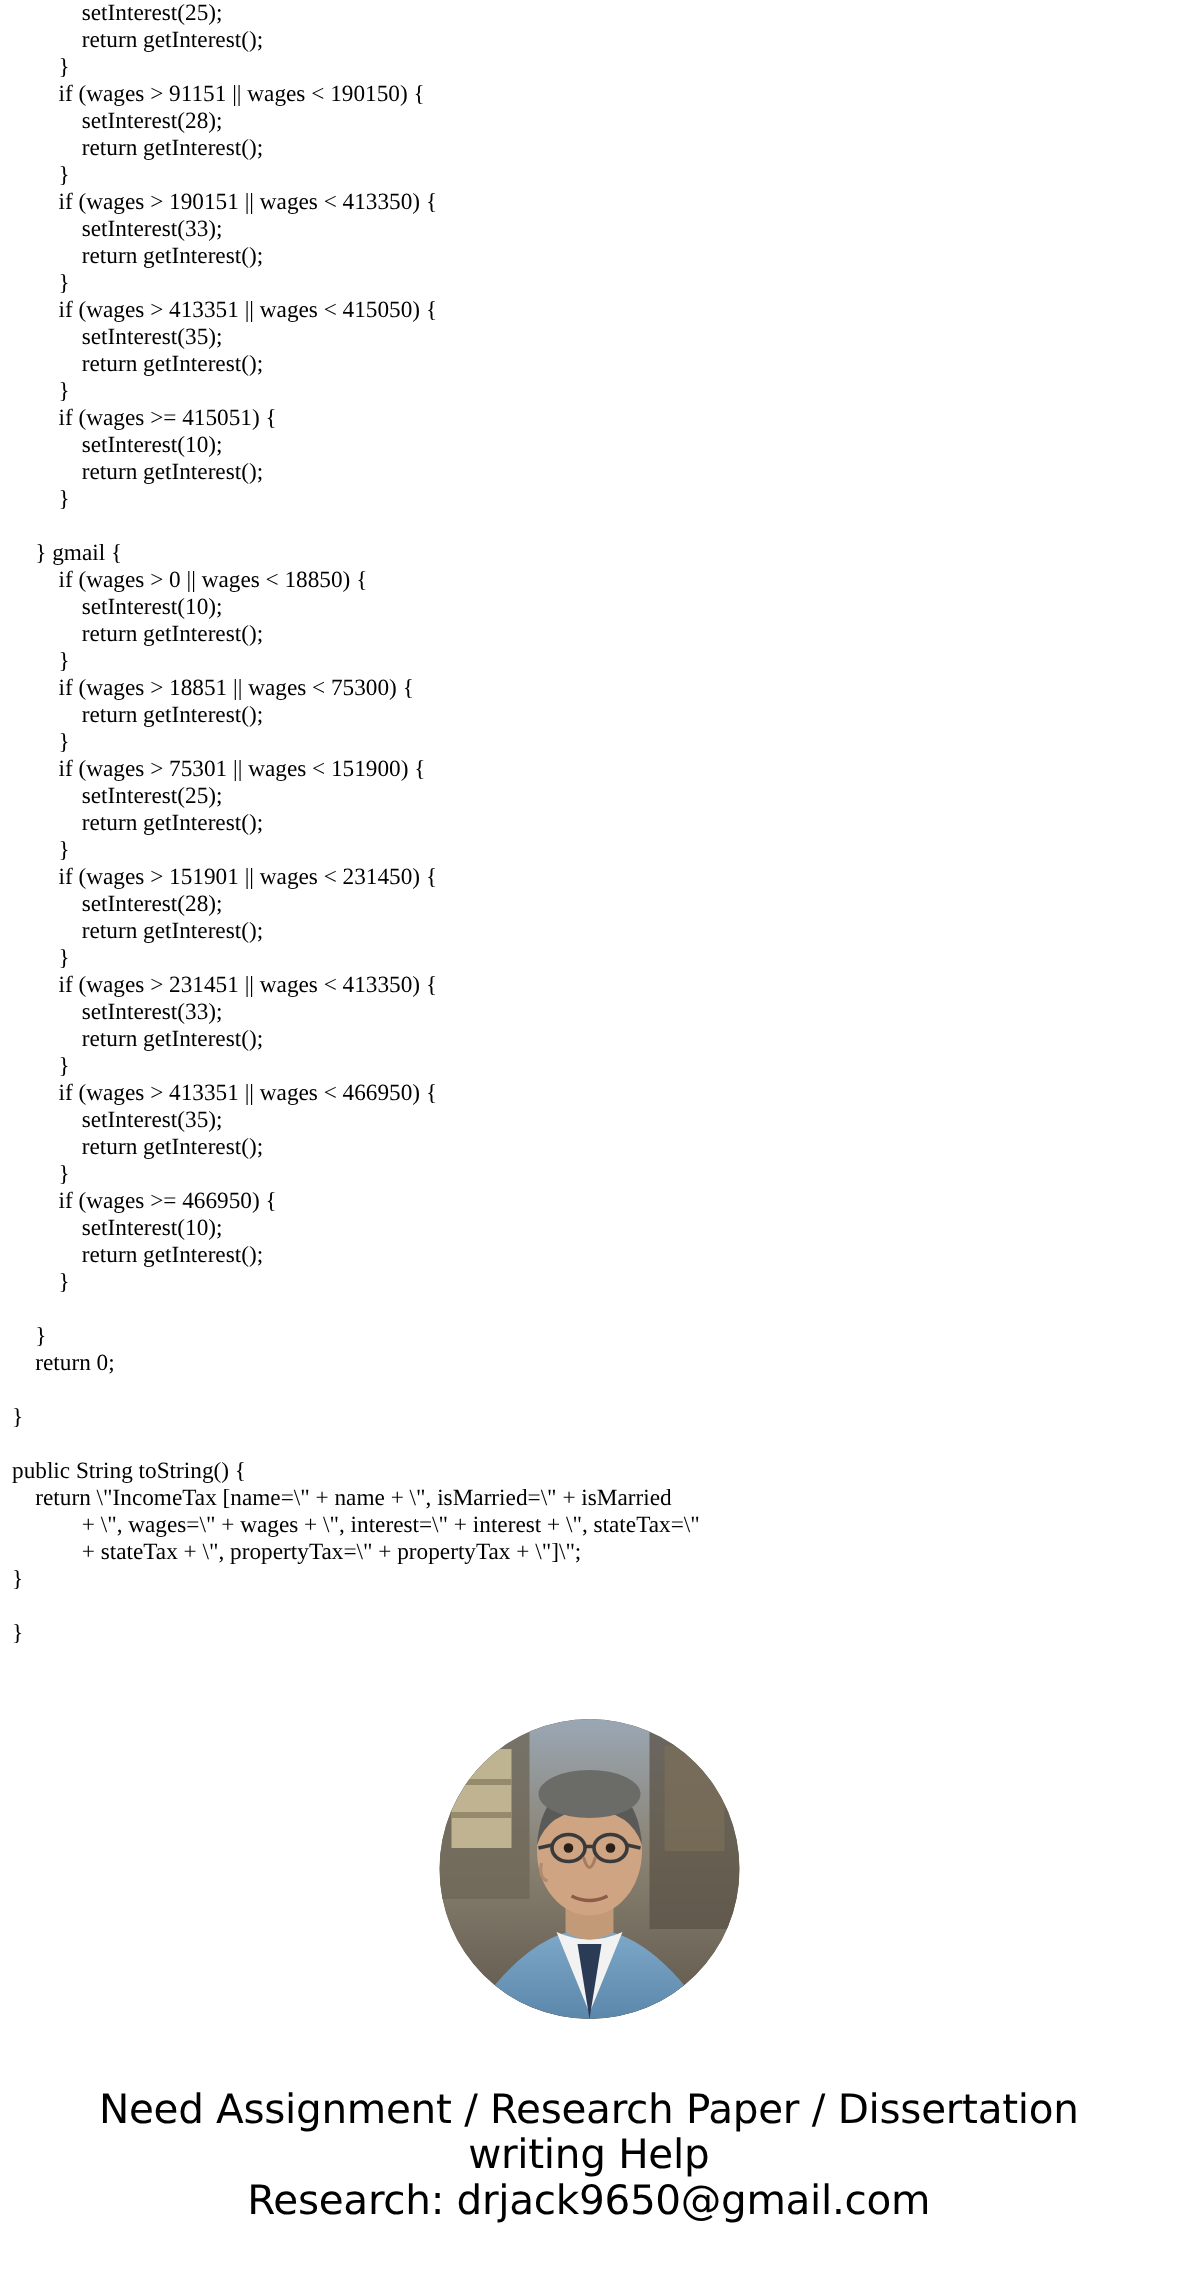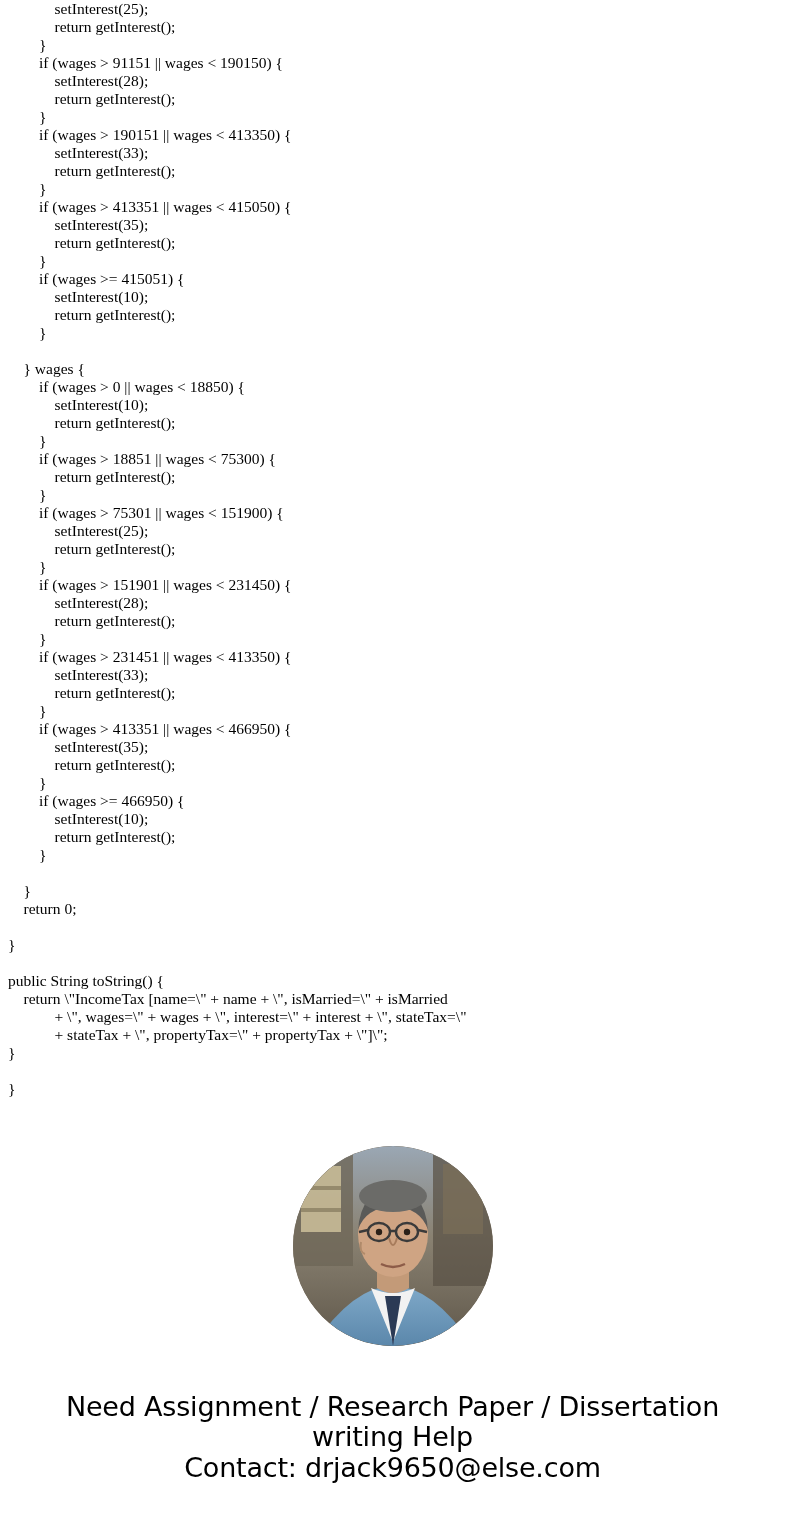--- a/index.html
+++ b/index.html
@@ -91,21 +91,21 @@
       <div class="code-line">        }</div>
       <div class="code-line">        if (wages &gt; 413351 || wages &lt; 415050) {</div>
       <div class="code-line">            setInterest(35);</div>
       <div class="code-line">            return getInterest();</div>
       <div class="code-line">        }</div>
       <div class="code-line">        if (wages &gt;= 415051) {</div>
       <div class="code-line">            setInterest(10);</div>
       <div class="code-line">            return getInterest();</div>
       <div class="code-line">        }</div>
       <div class="code-line blank"></div>
-      <div class="code-line">    } wages {</div>
+      <div class="code-line">    } gmail {</div>
       <div class="code-line">        if (wages &gt; 0 || wages &lt; 18850) {</div>
       <div class="code-line">            setInterest(10);</div>
       <div class="code-line">            return getInterest();</div>
       <div class="code-line">        }</div>
       <div class="code-line">        if (wages &gt; 18851 || wages &lt; 75300) {</div>
       <div class="code-line">            return getInterest();</div>
       <div class="code-line">        }</div>
       <div class="code-line">        if (wages &gt; 75301 || wages &lt; 151900) {</div>
       <div class="code-line">            setInterest(25);</div>
       <div class="code-line">            return getInterest();</div>
@@ -184,16 +184,16 @@
           <path d="M88 118 Q100 124 112 118" fill="none" stroke="#8d5c48" stroke-width="2.4"></path>
           <path d="M68 96 Q66 106 72 108" fill="none" stroke="#b08a6a" stroke-width="2"></path>
         </g>
       </svg>
     </div>
   </div>
 
   <div class="promo">
     <span>Need Assignment / Research Paper / Dissertation</span>
     <span class="line2">writing Help</span>
-    <span class="contact">Contact: drjack9650@else.com</span>
+    <span class="contact">Research: drjack9650@gmail.com</span>
   </div>
 
 </div>
 
 </body></html>

